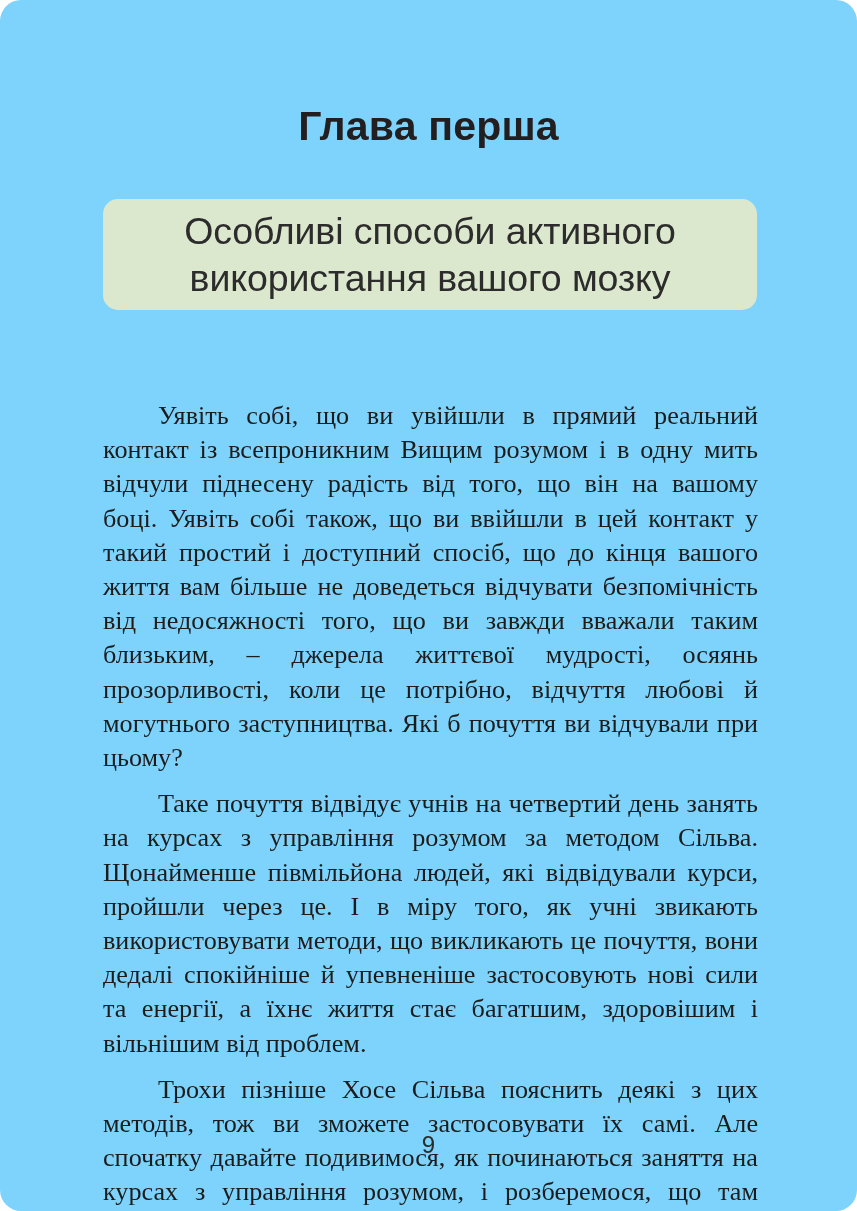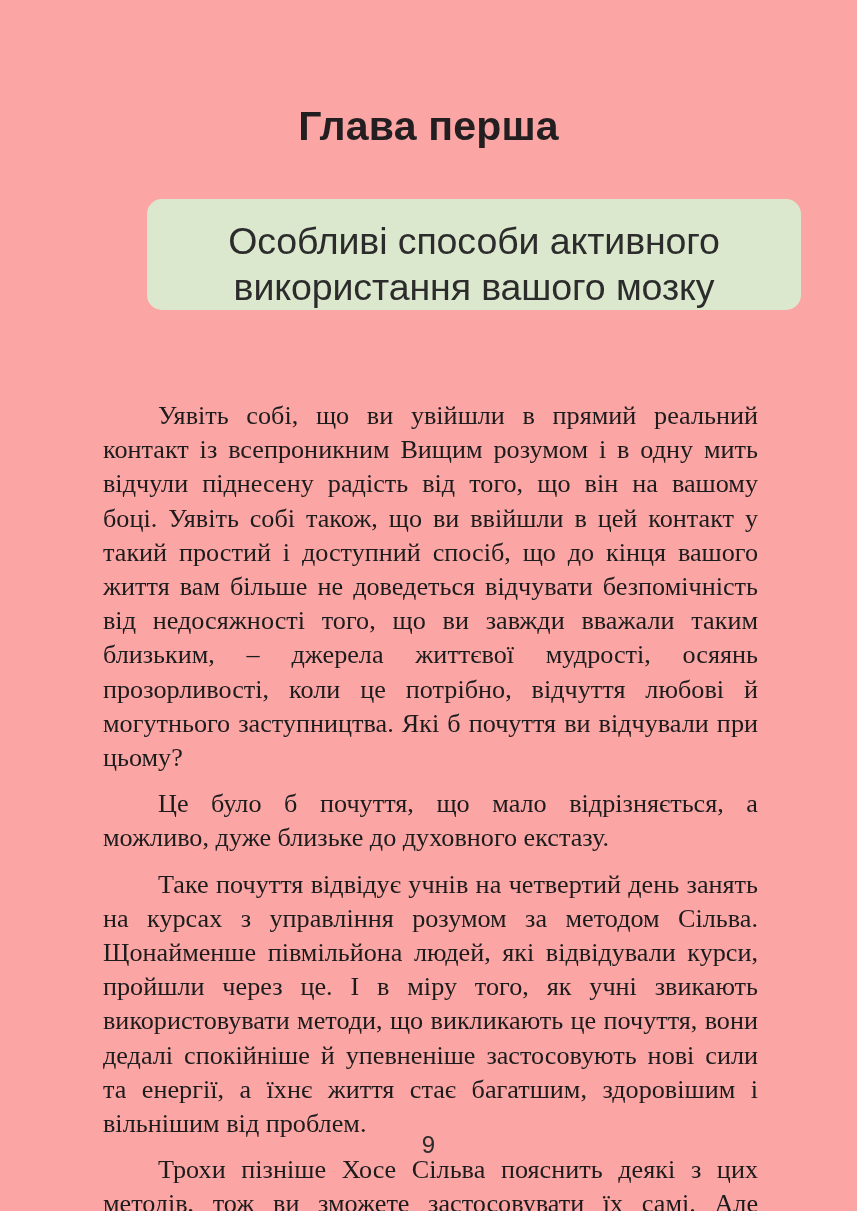--- a/index.html
+++ b/index.html
@@ -6,23 +6,24 @@
   html, body {
     margin: 0;
     padding: 0;
     background: #ffffff;
   }
   .page {
     position: relative;
     width: 857px;
     height: 1211px;
     margin: 0 auto;
-    background: #fca5a5;
+    background: #7dd3fc;
     overflow: hidden;
     box-sizing: border-box;
+    border-radius: 21px;
   }
 
   
   .chapter-label {
     position: absolute;
     top: 103px;
     left: 0;
     width: 857px;
     text-align: center;
     font-family: "Liberation Sans", sans-serif;
@@ -37,23 +38,22 @@
   .title-banner {
     position: absolute;
     top: 199px;
     left: 103px;
     width: 654px;
     height: 111px;
     background: #dbe8cd;
     border-radius: 15px;
     box-sizing: border-box;
     display: flex;
-    align-items: flex-end;
+    align-items: center;
     justify-content: center;
-    margin-left: 44px;
   }
   .title-banner-text {
     font-family: "Liberation Sans", sans-serif;
     font-size: 37.5px;
     font-weight: 400;
     color: #2c2c2c;
     text-align: center;
     line-height: 1.23;
     letter-spacing: -0.1px;
     padding: 0 16px;
@@ -106,20 +106,19 @@
 
   <div class="chapter-label">Глава перша</div>
 
   <div class="title-banner">
     <div class="title-banner-text">Особливі способи активного
 використання вашого мозку</div>
   </div>
 
   <div class="body-column">
     <p class="body-paragraph">Уявіть собі, що ви увійшли в прямий реальний контакт із всепроникним Вищим розумом і в одну мить відчули піднесену радість від того, що він на вашому боці. Уявіть собі також, що ви ввійшли в цей контакт у такий простий і доступний спосіб, що до кінця вашого життя вам більше не доведеться відчувати безпомічність від недосяжності того, що ви завжди вважали таким близьким, – джерела життєвої мудрості, осяянь прозорливості, коли це потрібно, відчуття любові й могутнього заступництва. Які б почуття ви відчували при цьому?</p>
-    <p class="body-paragraph gap-before">Це було б почуття, що мало відрізняється, а можливо, дуже близьке до духовного екстазу.</p>
     <p class="body-paragraph gap-before">Таке почуття відвідує учнів на четвертий день занять на курсах з управління розумом за методом Сільва. Щонайменше півмільйона людей, які відвідували курси, пройшли через це. І в міру того, як учні звикають використовувати методи, що викликають це почуття, вони дедалі спокійніше й упевненіше застосовують нові сили та енергії, а їхнє життя стає багатшим, здоровішим і вільнішим від проблем.</p>
     <p class="body-paragraph gap-before">Трохи пізніше Хосе Сільва пояснить деякі з цих методів, тож ви зможете застосовувати їх самі. Але спочатку давайте подивимося, як починаються заняття на курсах з управління розумом, і розберемося, що там відбувається.</p>
   </div>
 
   <div class="page-number">9</div>
 
 </div>
 
 </body></html>

